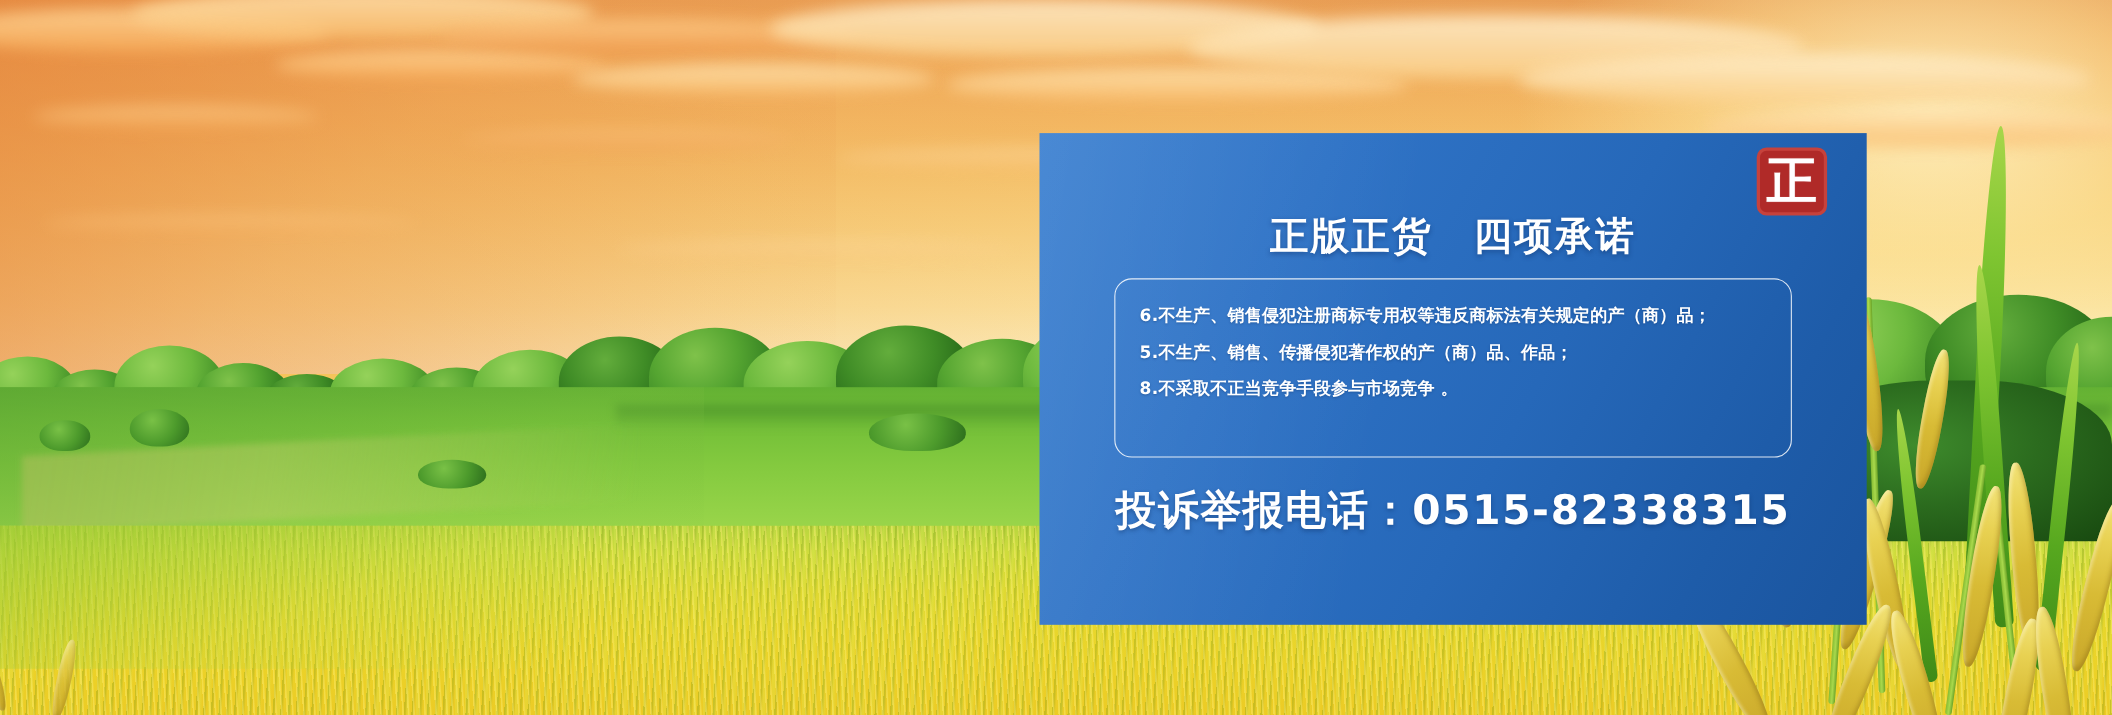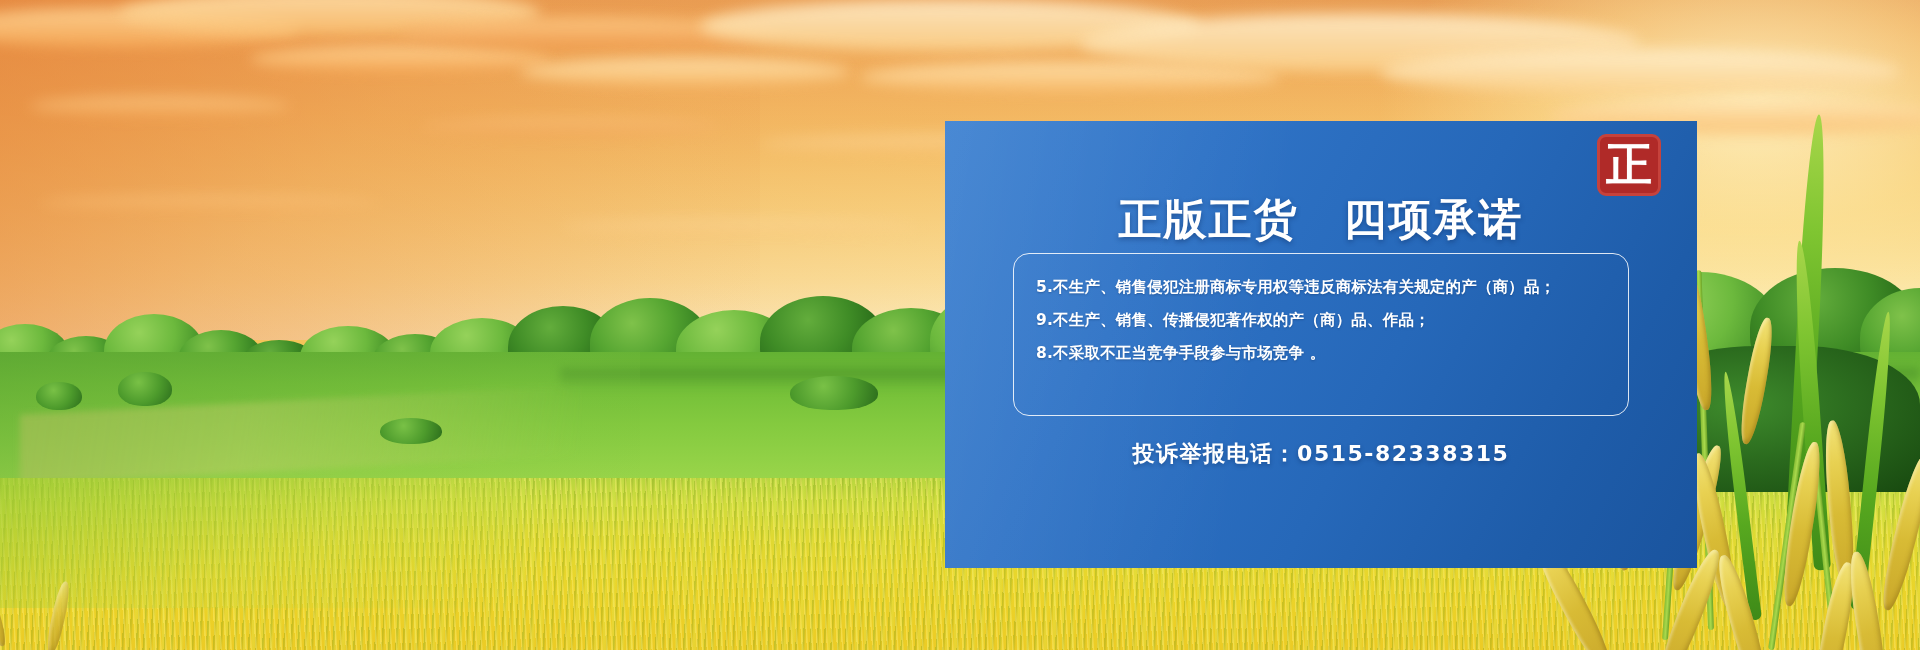--- a/index.html
+++ b/index.html
@@ -169,21 +169,21 @@
     text-shadow:0 0 1px rgba(255,255,255,.4);
   }
 
   
   #panel-title {
     position:absolute; left:0; right:0; top:70px;
     text-align:center;
     color:#ffffff;
     font-family:"DejaVu Sans","Liberation Sans",sans-serif;
     font-weight:bold;
-    font-size:43px;
+    font-size:35px;
     letter-spacing:2px;
     text-shadow:0 2px 5px rgba(10,40,90,.45);
     white-space:pre;
   }
 
   
   #commitment-box {
     position:absolute; left:68px; top:132px; width:616px; height:163px;
     border:1.6px solid rgba(255,255,255,.85);
     border-radius:16px;
@@ -200,21 +200,21 @@
     text-shadow:0 1px 2px rgba(10,40,90,.35);
   }
 
   
   #hotline {
     position:absolute; left:0; right:0; top:318px;
     text-align:center;
     color:#ffffff;
     font-family:"DejaVu Sans","Liberation Sans",sans-serif;
     font-weight:bold;
-    font-size:22px;
+    font-size:37px;
     letter-spacing:1.5px;
     text-shadow:0 2px 4px rgba(10,40,90,.4);
     white-space:pre;
   }
 </style>
 </head>
 <body>
 
 <div id="scene">
 
@@ -316,19 +316,19 @@
 <div id="promo-panel">
   <div class="panel-sheen"></div>
 
   <div id="seal-logo">
     <span class="glyph">正</span>
   </div>
 
   <div id="panel-title">正版正货　四项承诺</div>
 
   <div id="commitment-box">
-    <div class="commit-line">5.不生产、销售侵犯注册商标专用权等违反商标法有关规定的产（商）品；</div>
-    <div class="commit-line">9.不生产、销售、传播侵犯著作权的产（商）品、作品；</div>
+    <div class="commit-line">6.不生产、销售侵犯注册商标专用权等违反商标法有关规定的产（商）品；</div>
+    <div class="commit-line">5.不生产、销售、传播侵犯著作权的产（商）品、作品；</div>
     <div class="commit-line">8.不采取不正当竞争手段参与市场竞争 。</div>
   </div>
 
   <div id="hotline">投诉举报电话：0515-82338315</div>
 </div>
 
 </body></html>

